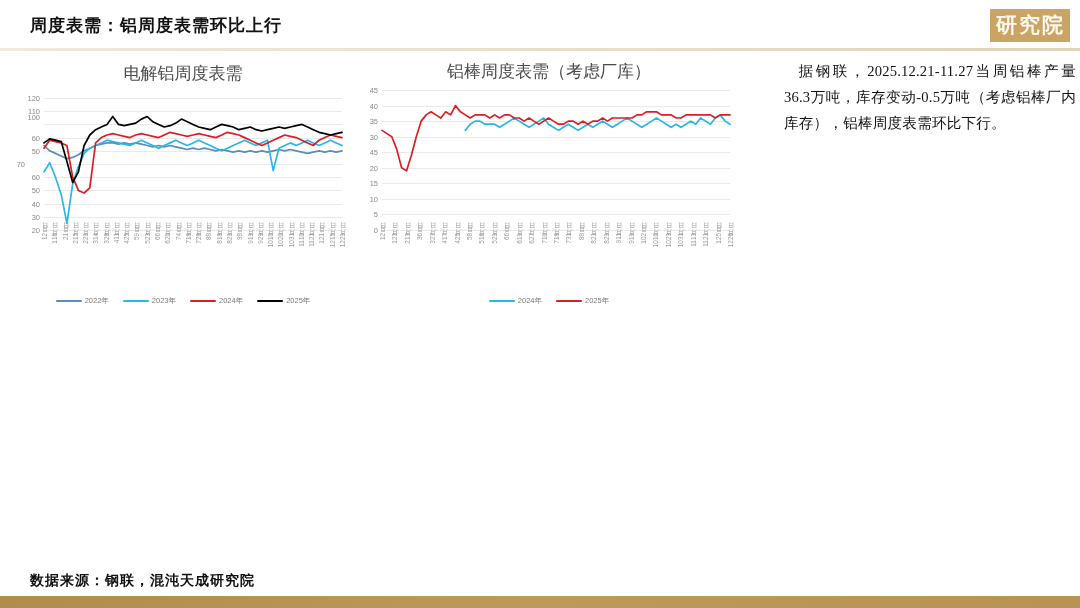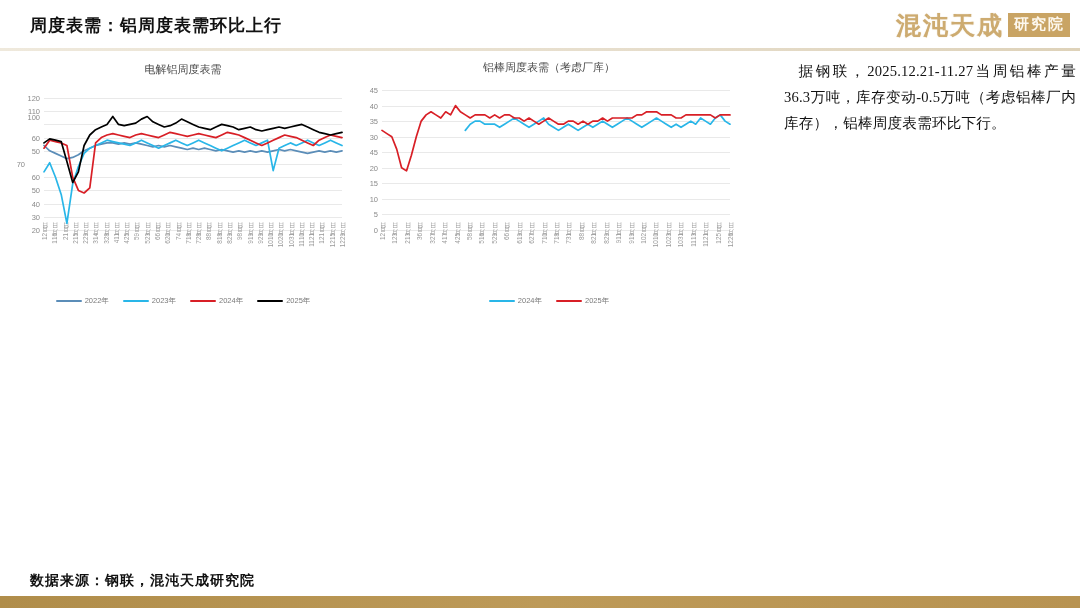--- a/index.html
+++ b/index.html
@@ -27,30 +27,30 @@
   }
   .logo-main{
     font-size:25px;font-weight:700;letter-spacing:2px;
     color:#c9a464;
     font-family:"DejaVu Serif","Liberation Serif",serif;
     opacity:.92;
     text-shadow:0 0 1px rgba(190,150,80,.5);
   }
   .logo-box{
     background:#c9a464;color:#fdf8ee;
-    font-size:15px;font-weight:700;letter-spacing:2px;
+    font-size:21px;font-weight:700;letter-spacing:2px;
     padding:2px 5px 3px 6px;
     font-family:"DejaVu Serif","Liberation Serif",serif;
   }
 
   
   .chart{position:absolute;}
   .chart-title{
     position:absolute;left:0;top:0;width:100%;text-align:center;
-    font-size:11px;color:#4a4a4a;font-weight:400;
+    font-size:17px;color:#4a4a4a;font-weight:400;
     font-family:Liberation Sans, sans-serif;
   }
   .plotwrap{position:absolute;}
   .ytick{
     position:absolute;right:0;transform:translateY(-50%);
     font-size:7.5px;color:#8a8a8a;text-align:right;
     font-family:"Liberation Sans","DejaVu Sans",sans-serif;
     white-space:nowrap;
   }
   .gridline{position:absolute;left:0;height:1px;background:#e9e9e9;}
@@ -97,21 +97,20 @@
     position:absolute;left:0;top:596px;width:1080px;height:12px;
     background:linear-gradient(to right,#b08d4a 0%,#bd9a58 50%,#b89351 100%);
   }
 </style>
 </head>
 <body>
 
 <div class="slide-title">周度表需：铝周度表需环比上行</div>
 <div class="header-rule"></div>
 <div class="logo">
-  <span class="logo-main">混沌天成</span>
   <span class="logo-box">研究院</span>
 </div>
 
 <div class="chart" id="chart-left" style="left:18px;top:62px;width:330px;height:245px;">
   <div class="chart-title">电解铝周度表需</div>
   <div class="plotwrap" id="plot-left" style="left:26px;top:36px;width:298px;height:132px;">
       <div class="gridline" style="top: 0px; width: 298px;"></div>
       <div class="ytick" style="top: 0px; right: 302px;">120</div>
       <div class="gridline" style="top: 13.2px; width: 298px;"></div>
       <div class="ytick" style="top: 13.2px; right: 302px;">110</div>

